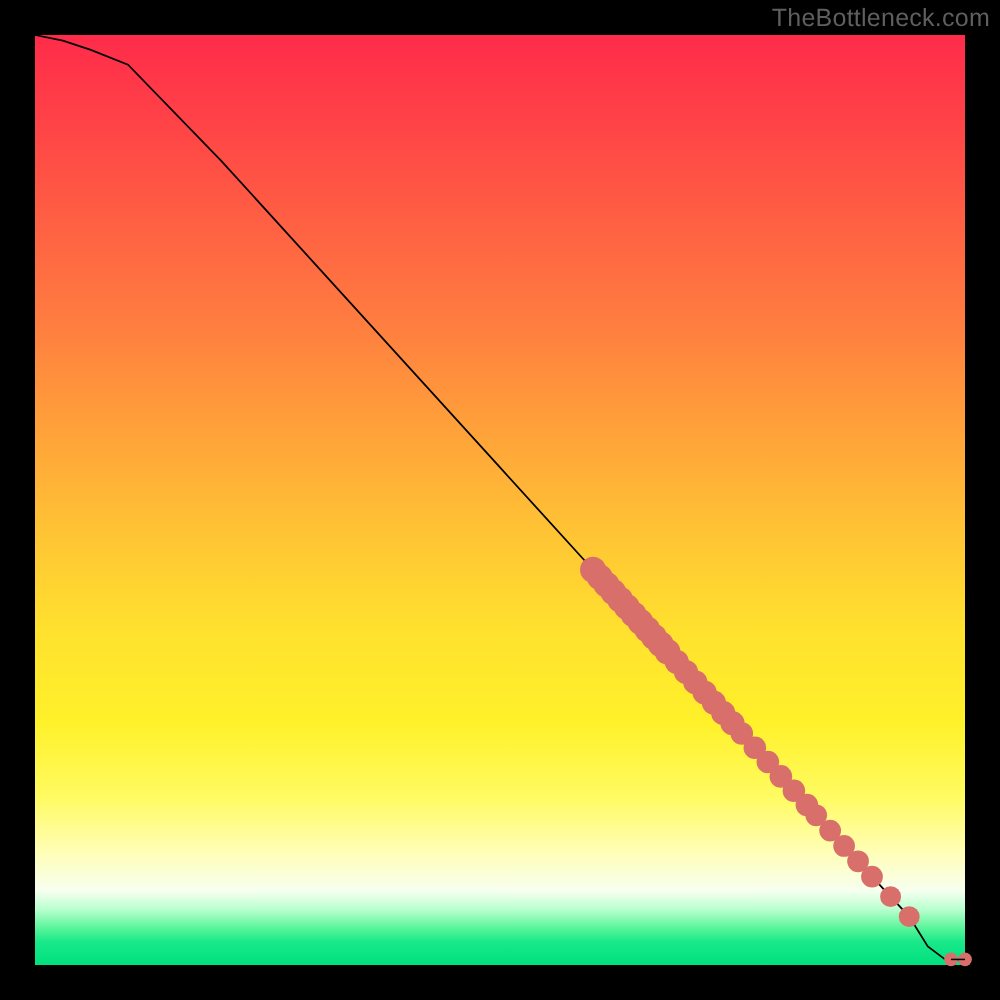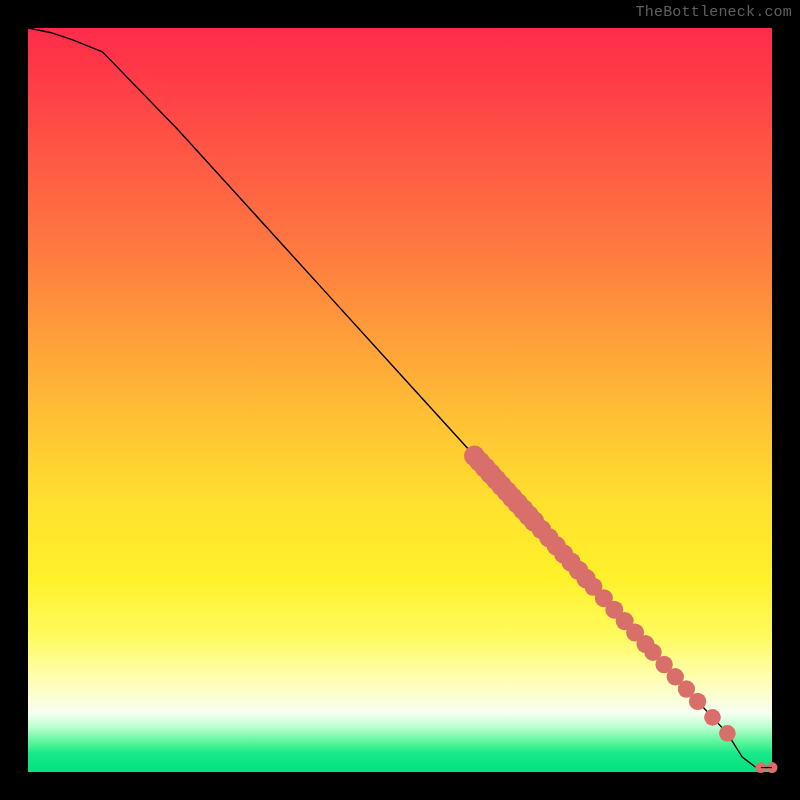--- a/index.html
+++ b/index.html
@@ -33,22 +33,22 @@
       #b9ffcf 94%,
       #5bf59a 96%,
       #19e889 97.5%,
       #00e17f 100%
     );
   }
   .attribution {
     position: absolute;
     top: 4px;
     right: 8px;
-    font-family: Liberation Mono, monospace;
-    font-size: 15px;
+    font-family: Liberation Sans, sans-serif;
+    font-size: 20px;
     color: #5f5f5f;
     letter-spacing: 0.2px;
     user-select: none;
   }
   svg.curve {
     position: absolute;
     left: 0; top: 0;
     width: 100%; height: 100%;
     overflow: visible;
   }

